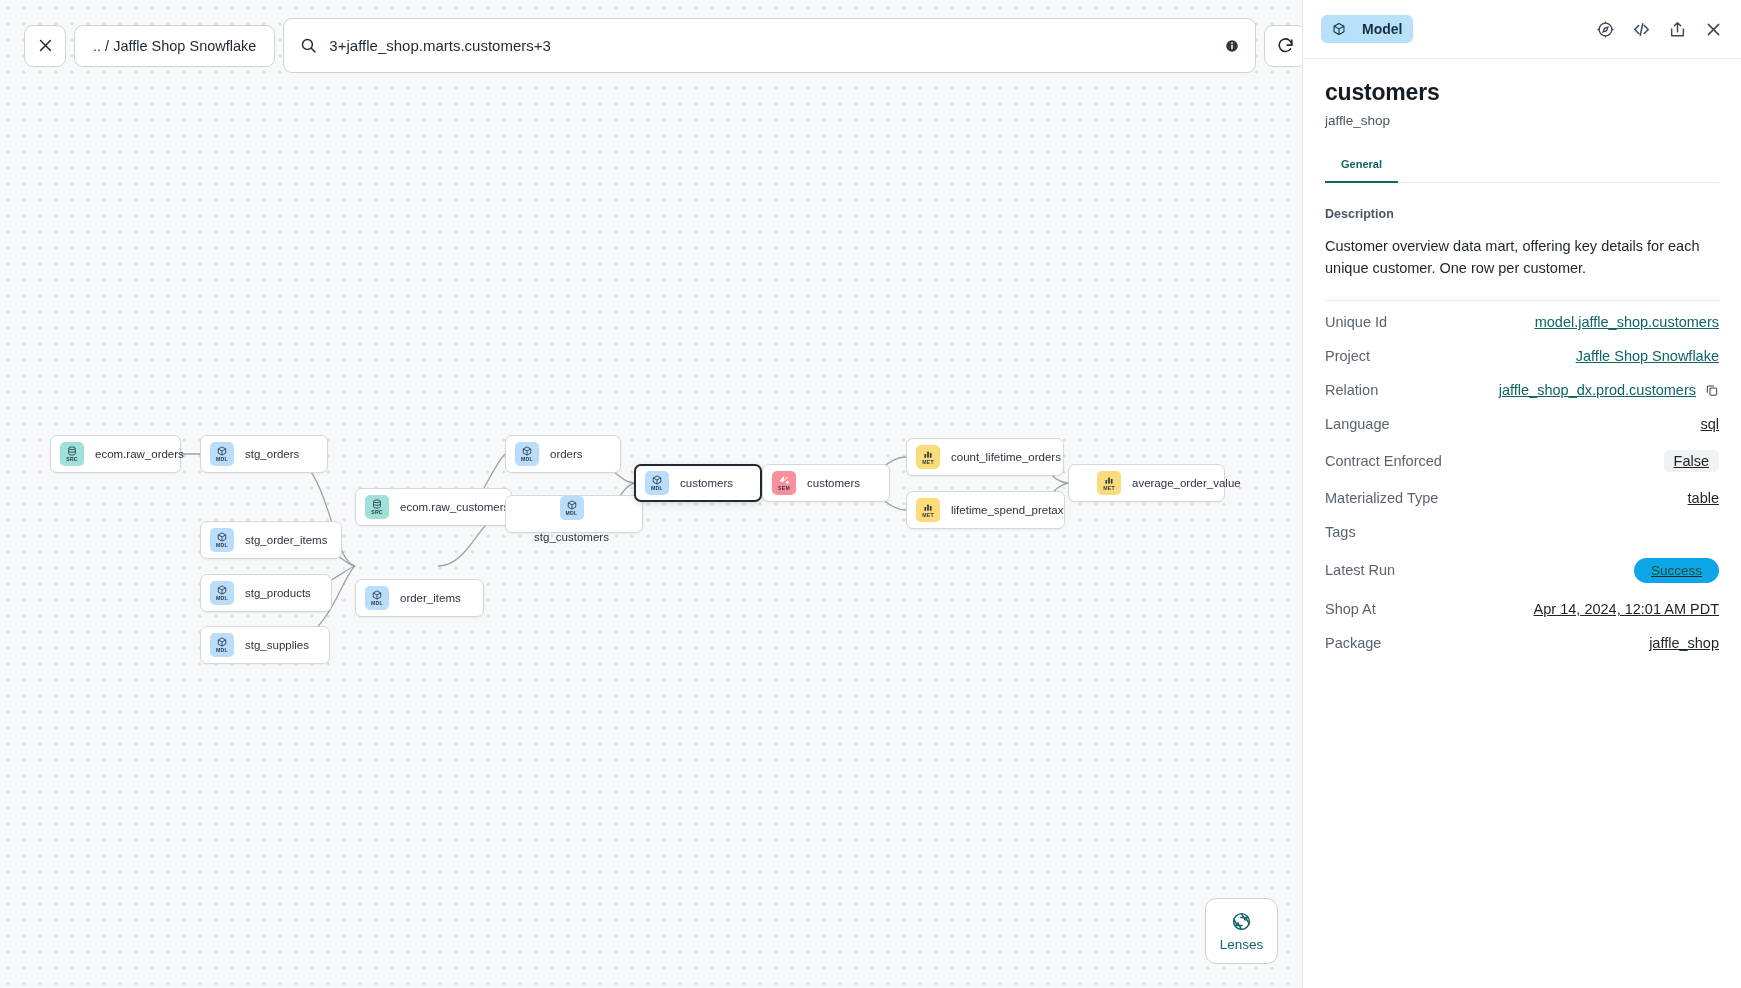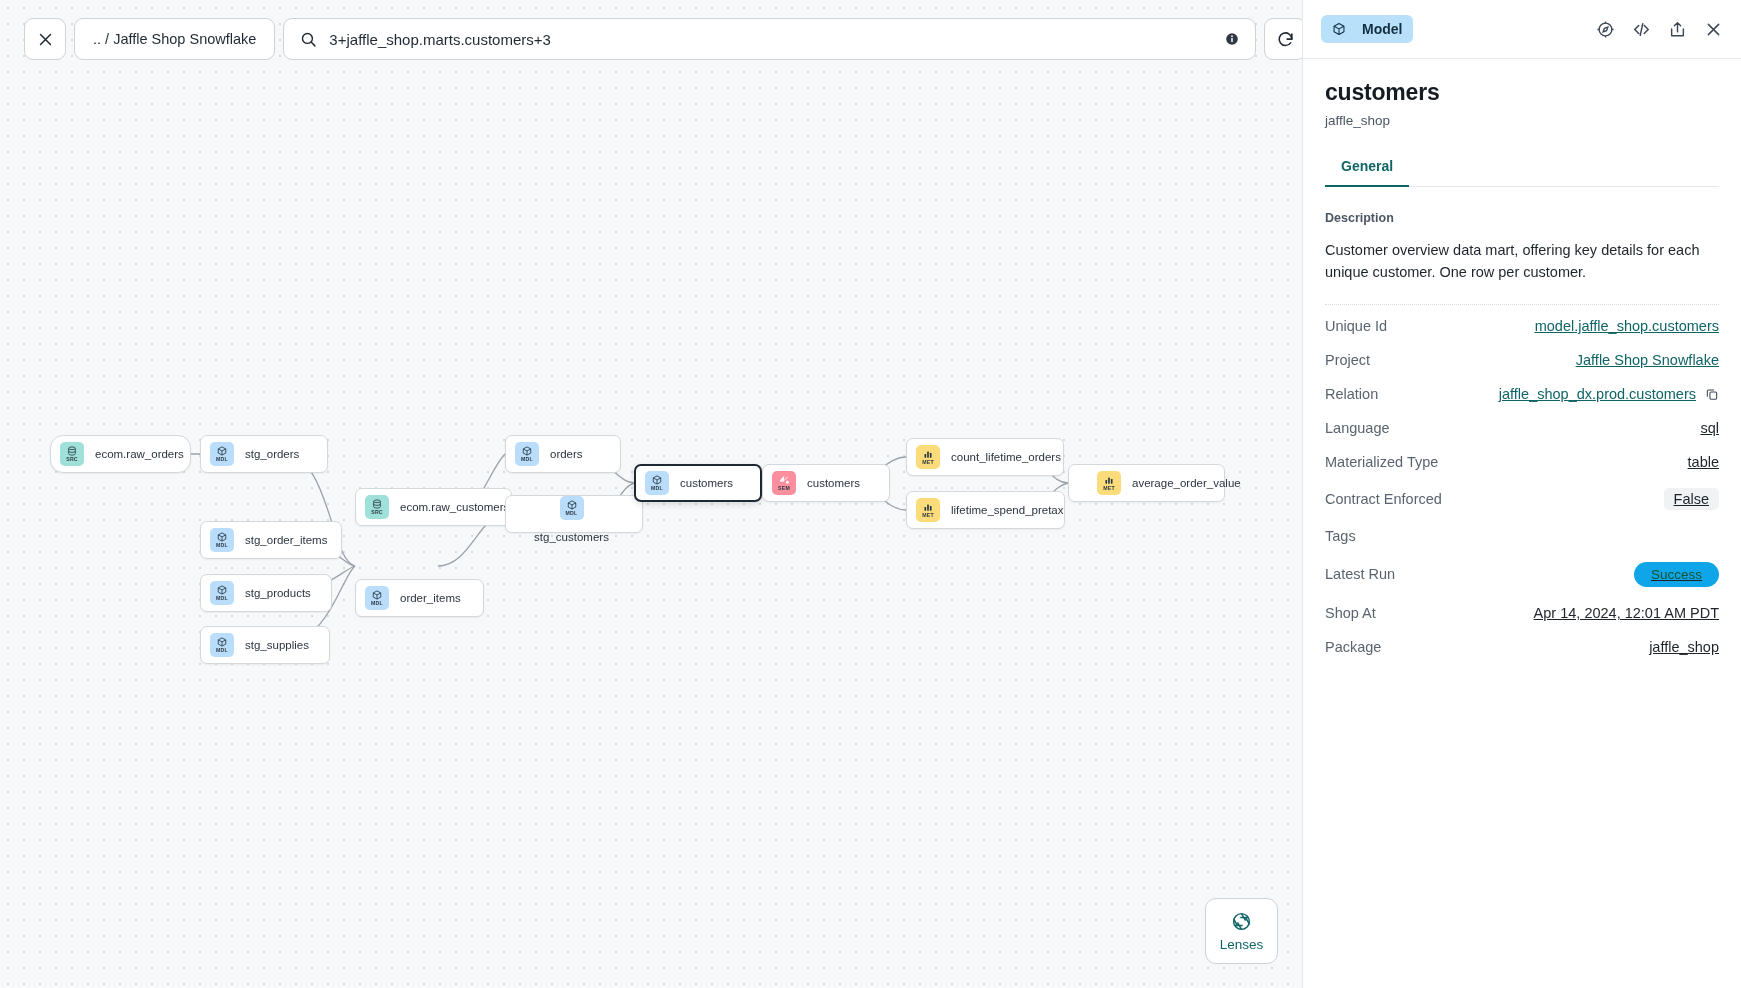--- a/index.html
+++ b/index.html
@@ -35,21 +35,21 @@
     cursor: pointer;
   }
   .tb-close svg { width: 17px; height: 17px; }
   .tb-crumb {
     height: 42px; padding: 0 18px;
     background: #fff; border: 1px solid #cdd3d9; border-radius: 9px;
     display: flex; align-items: center; font-size: 14.5px; color: #1f2933;
     cursor: pointer; white-space: nowrap;
   }
   .tb-search {
-    height: 42px; width: 973px;
+    height: 55px; width: 973px;
     background: #fff; border: 1px solid #cdd3d9; border-radius: 9px;
     display: flex; align-items: center; gap: 12px; padding: 0 16px;
   }
   .tb-search svg { width: 17px; height: 17px; flex: none; }
   .tb-search-input {
     flex: 1; border: none; outline: none; font-size: 15px; color: #1f2933;
     font-family: "Liberation Sans", sans-serif; background: transparent;
   }
   .tb-refresh svg { width: 19px; height: 19px; }
 
@@ -130,21 +130,21 @@
   .panel-title { font-size: 23px; font-weight: 700; color: #151b22; letter-spacing: -.2px; }
   .panel-sub { font-size: 13.5px; color: #4b5663; margin-top: 7px; }
 
   .tabs {
     margin: 22px 22px 0 22px;
     border-bottom: 1px solid #e4e7eb;
     display: flex; flex: none;
   }
   .tab {
     padding: 8px 16px 11px 16px;
-    font-size: 14px; color: #5a646f; cursor: pointer;
+    font-size: 11px; color: #5a646f; cursor: pointer;
     border-bottom: 2.5px solid transparent; margin-bottom: -1px;
   }
   .tab.active { color: #0f6466; font-weight: 700; border-bottom-color: #0f6466; }
 
   .panel-body { padding: 24px 22px 0 22px; overflow-y: auto; flex: 1; }
   .sec-label { font-size: 12.5px; font-weight: 700; color: #4b5663; }
   .desc {
     margin-top: 14px; font-size: 14.5px; line-height: 1.55; color: #1d242c;
     padding-bottom: 20px; border-bottom: 1px dotted #d9dde1;
   }
@@ -190,21 +190,21 @@
         <path d="M575,454 C605,454 618,483 634,483"></path>
         <path d="M597,514 C615,514 620,487 634,483"></path>
         <path d="M716,483 L762,483"></path>
         <path d="M844,483 C875,483 885,457 906,457"></path>
         <path d="M844,483 C875,483 885,510 906,510"></path>
         <path d="M1018,457 C1045,457 1050,483 1068,483"></path>
         <path d="M1019,510 C1045,510 1050,487 1068,483"></path>
       </svg>
 
     <div class="graph" id="node-layer">
-        <div class="node" style="left: 50px; top: 435px; width: 141px; border-radius: 13px;">
+        <div class="node" style="left: 50px; top: 435px; width: 131px;">
           <span class="node-badge badge-src">
             <svg viewBox="0 0 24 24" fill="none" stroke="#253744" stroke-width="2">
               <ellipse cx="12" cy="5.5" rx="8" ry="3.2"></ellipse>
               <path d="M4 5.5 L4 18.5 C4 20.3 7.6 21.7 12 21.7 C16.4 21.7 20 20.3 20 18.5 L20 5.5"></path>
               <path d="M4 12 C4 13.8 7.6 15.2 12 15.2 C16.4 15.2 20 13.8 20 12"></path>
             </svg>
             <span>SRC</span>
           </span>
           <span class="node-label">ecom.raw_orders</span>
         </div>
@@ -457,30 +457,30 @@
                   <path d="M15.5 5.2 L5.8 5.2 C4.8 5.2 4 6 4 7 L4 16.5"></path>
                 </svg>
               </span>
             </div>
           </div>
           <div class="row">
             <div class="row-key">Language</div>
             <div class="row-val">sql</div>
           </div>
           <div class="row">
-            <div class="row-key">Materialized Type</div>
-            <div class="row-val">table</div>
-          </div>
-          <div class="row">
             <div class="row-key">Contract Enforced</div>
             <div class="row-val">
               <span class="chip-gray">False</span>
             </div>
           </div>
           <div class="row">
+            <div class="row-key">Materialized Type</div>
+            <div class="row-val">table</div>
+          </div>
+          <div class="row">
             <div class="row-key">Tags</div>
             <div class="row-val"></div>
           </div>
           <div class="row">
             <div class="row-key">Latest Run</div>
             <div class="row-val">
               <span class="chip-green">Success</span>
             </div>
           </div>
           <div class="row">

